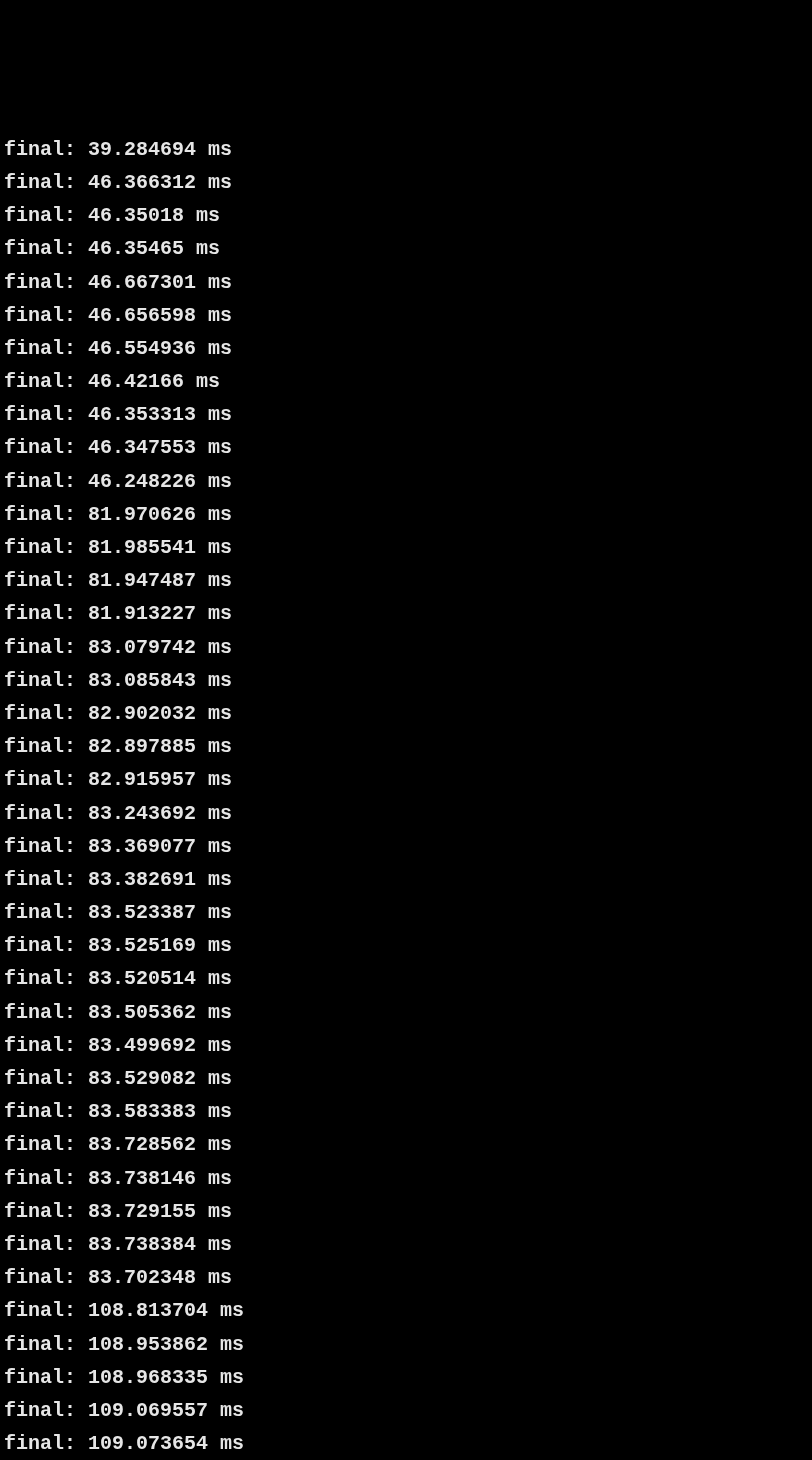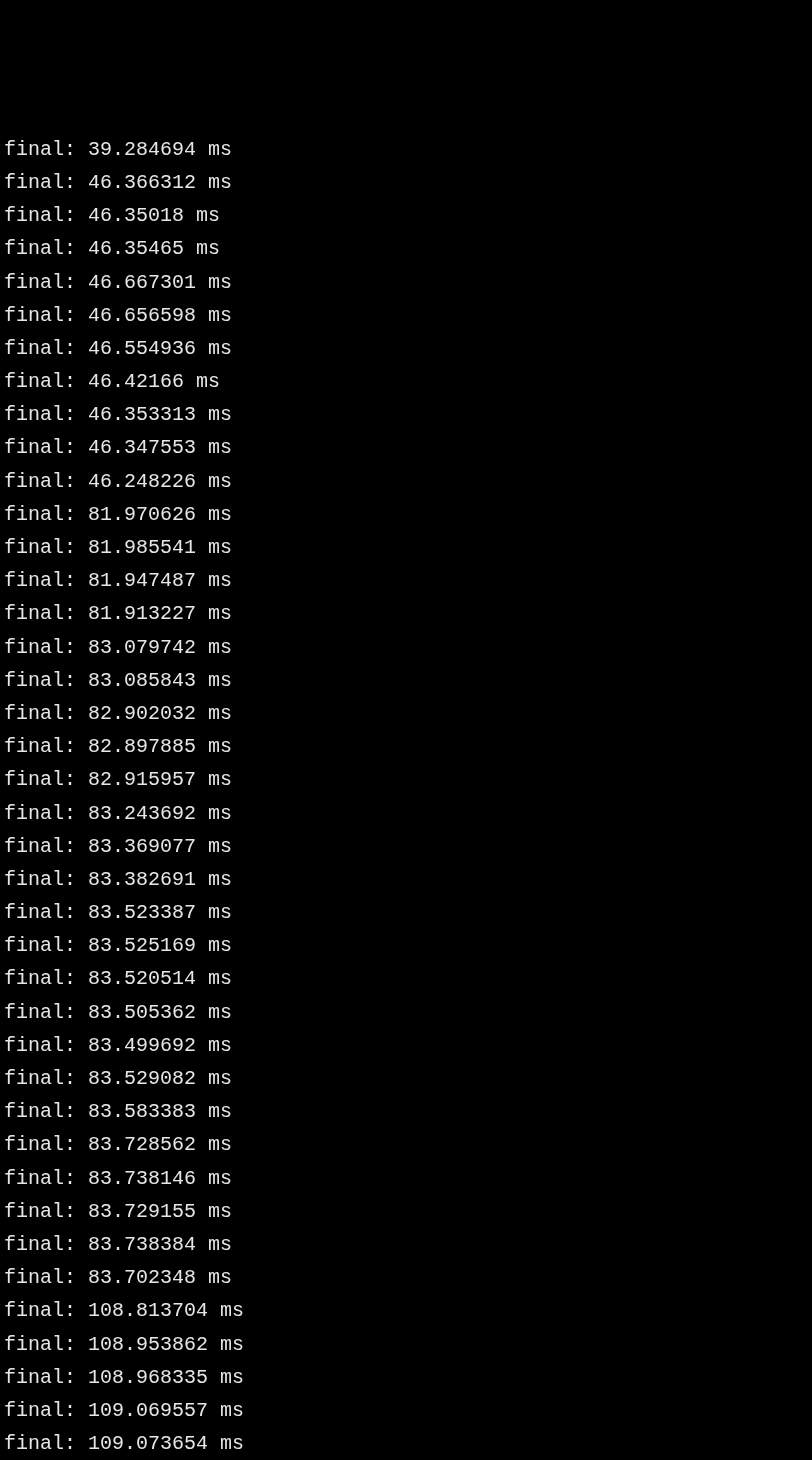--- a/index.html
+++ b/index.html
@@ -13,20 +13,21 @@
       font-family: 'Menlo', 'Monaco', 'Consolas', 'Courier New', monospace;
       font-size: 20px;
       line-height: 1.66;
       padding: 0 4px;
       white-space: pre;
       width: 812px;
       overflow: hidden;
     }
     .terminal-output {
       display: block;
+      font-weight: bold;
     }
     .log-line {
       display: block;
     }
   </style>
 </head>
 <body>
 
 
 

